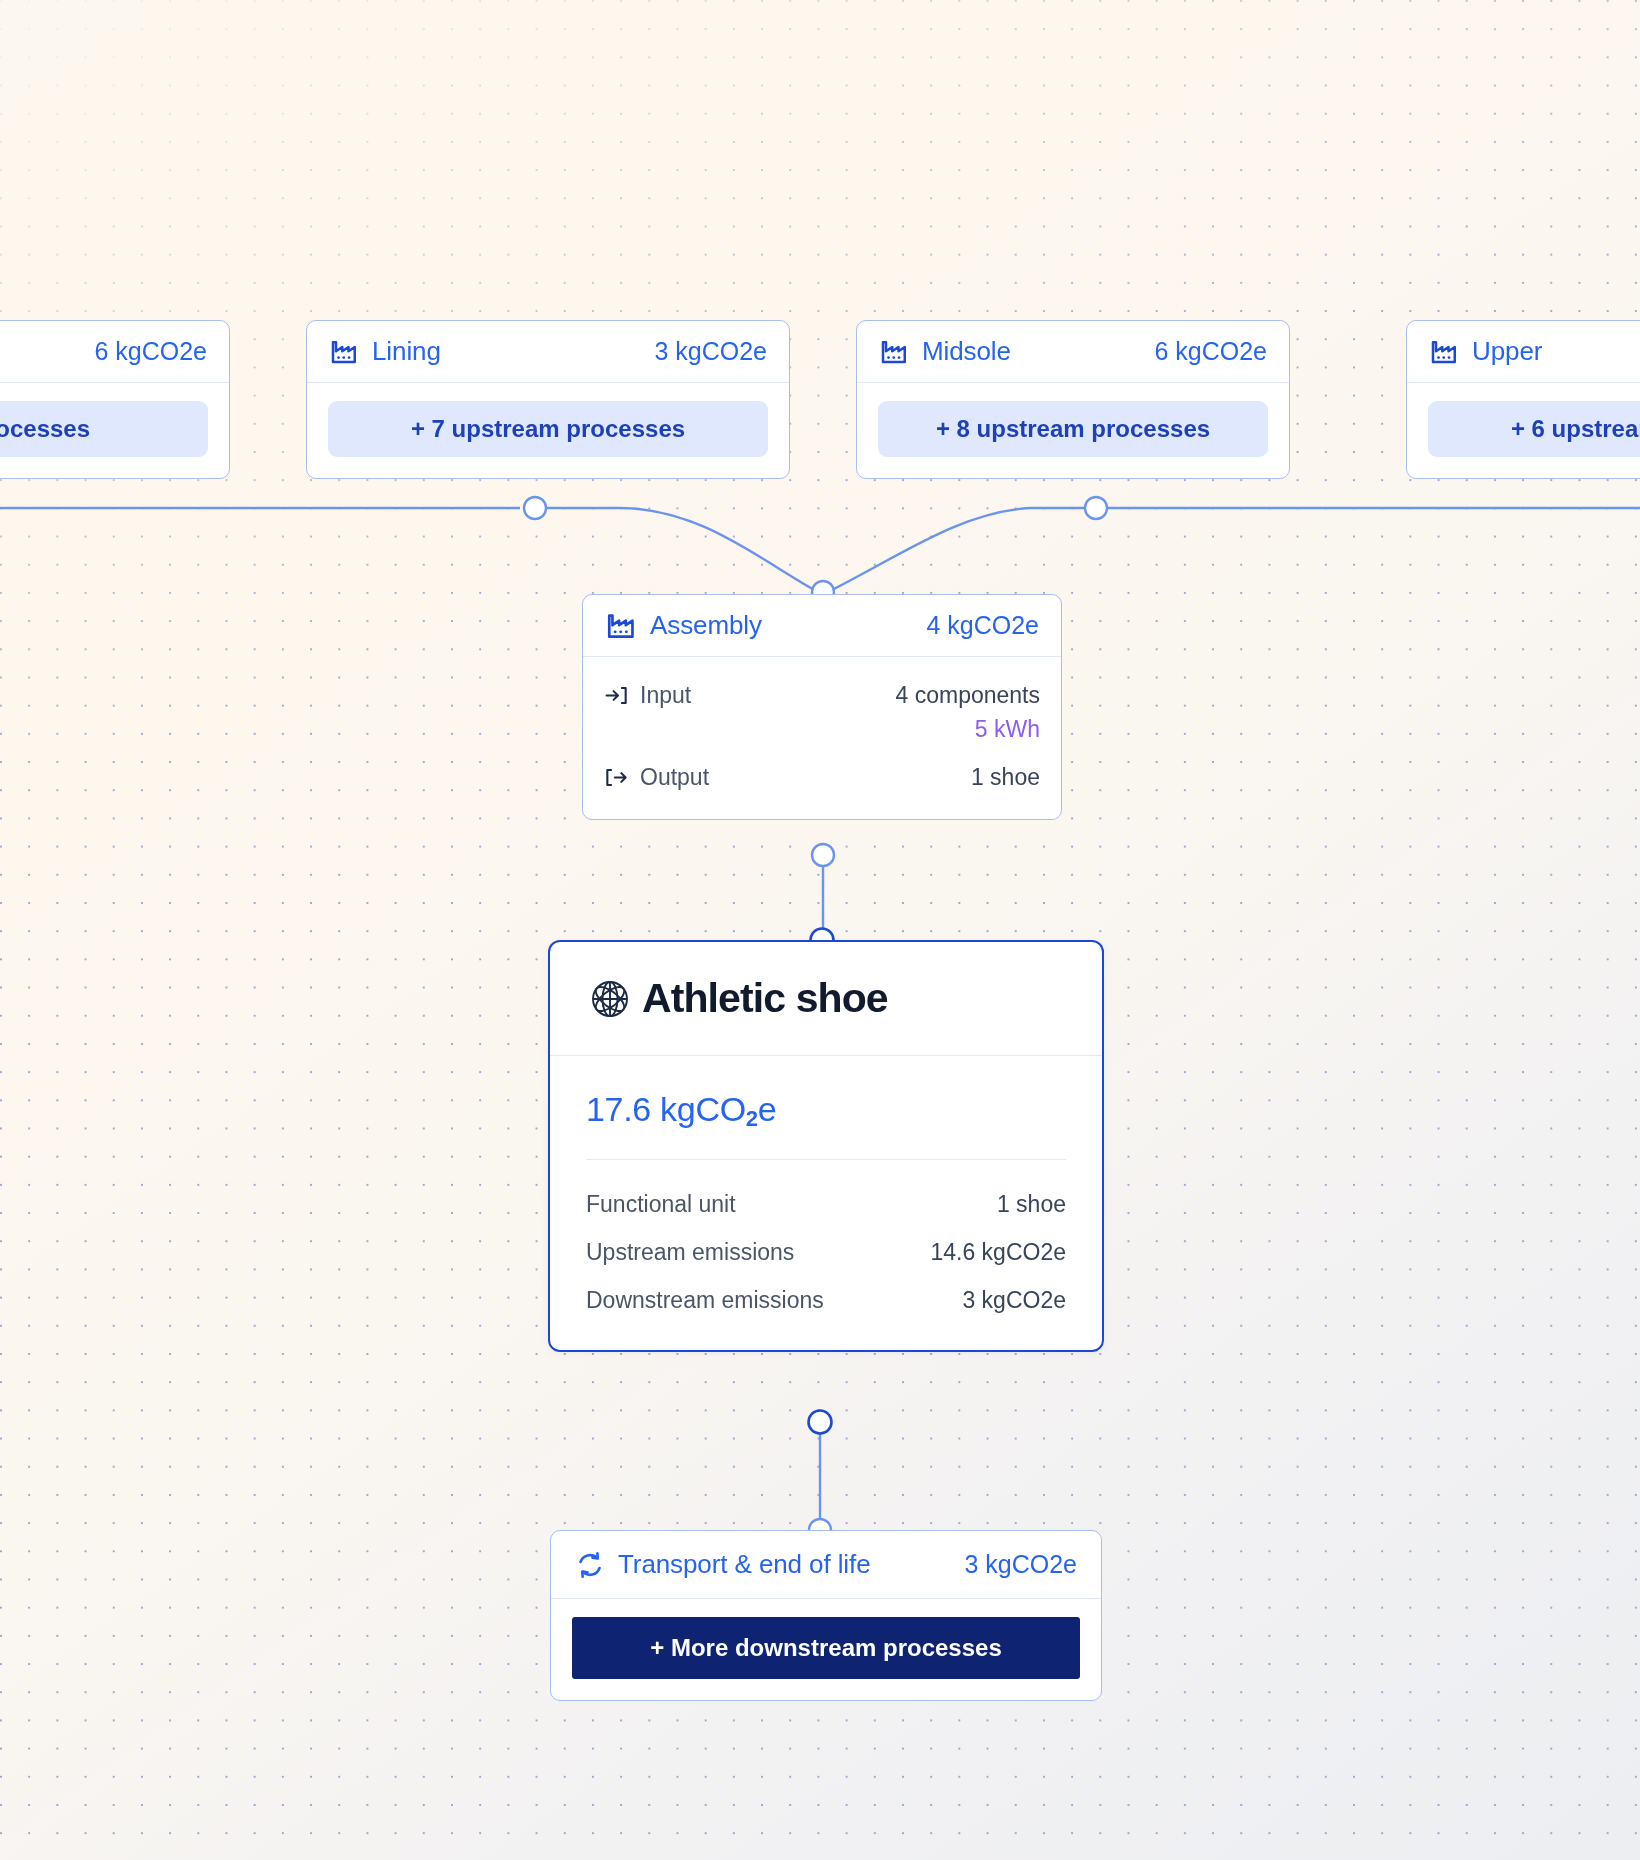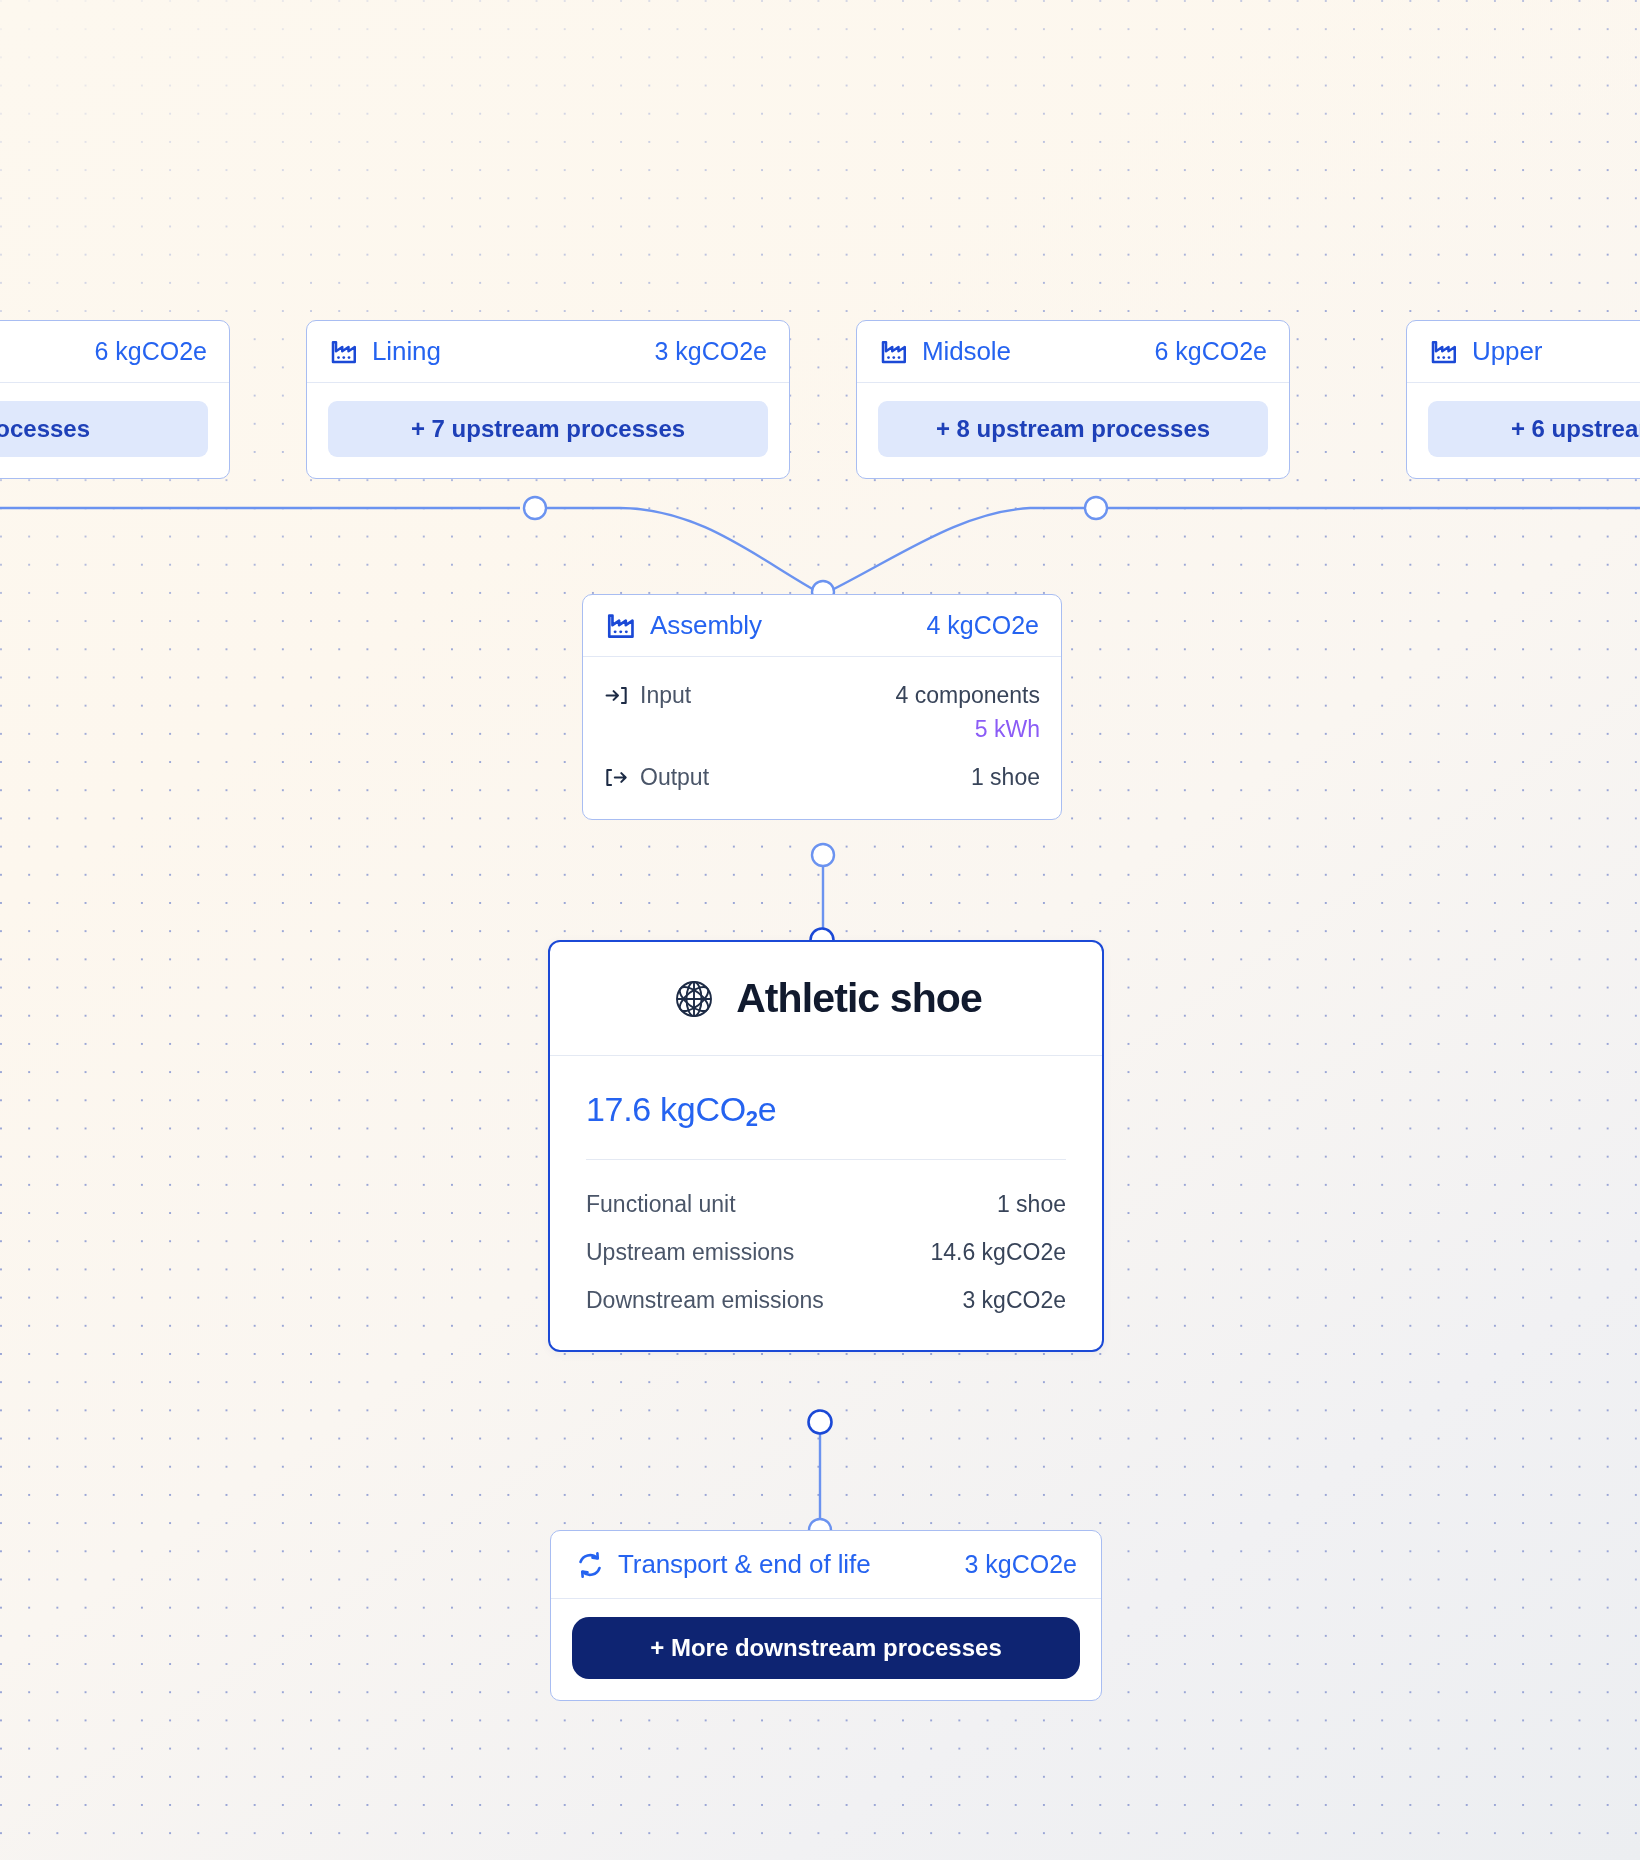--- a/index.html
+++ b/index.html
@@ -119,25 +119,24 @@
   
   #node-product {
     left: 548px; top: 940px; width: 556px;
     border: 2.4px solid #1b49d6;
     border-radius: 12px;
     box-shadow: 0 2px 10px rgba(30,60,140,0.05);
   }
   #node-product .p-head {
     display: flex;
     align-items: center;
-    gap: 18px;
+    gap: 8px;
     padding: 0 36px;
     height: 114px;
     border-bottom: 1.5px solid #e4e9f3;
-    justify-content: center;
   }
   #node-product .p-name {
     font-size: 41px;
     font-weight: bold;
     color: #111a2e;
     letter-spacing: -0.9px;
   }
   #node-product .p-body { padding: 34px 36px 26px 36px; }
   #node-product .p-total {
     font-size: 34px;
@@ -171,21 +170,21 @@
   #node-product .p-row .rv { margin-left: auto; color: #384459; }
 
   
   #node-down { left: 550px; top: 1530px; width: 552px; }
   #node-down .card-head { height: 68px; padding: 0 24px; }
   #node-down .btn-dark {
     display: flex;
     align-items: center;
     justify-content: center;
     height: 62px;
-    border-radius: 17px;
+    border-radius: 3px;
     background: #0e2472;
     color: #ffffff;
     font-size: 24px;
     font-weight: bold;
     white-space: nowrap;
     cursor: pointer;
   }
 </style>
 </head>
 <body>

